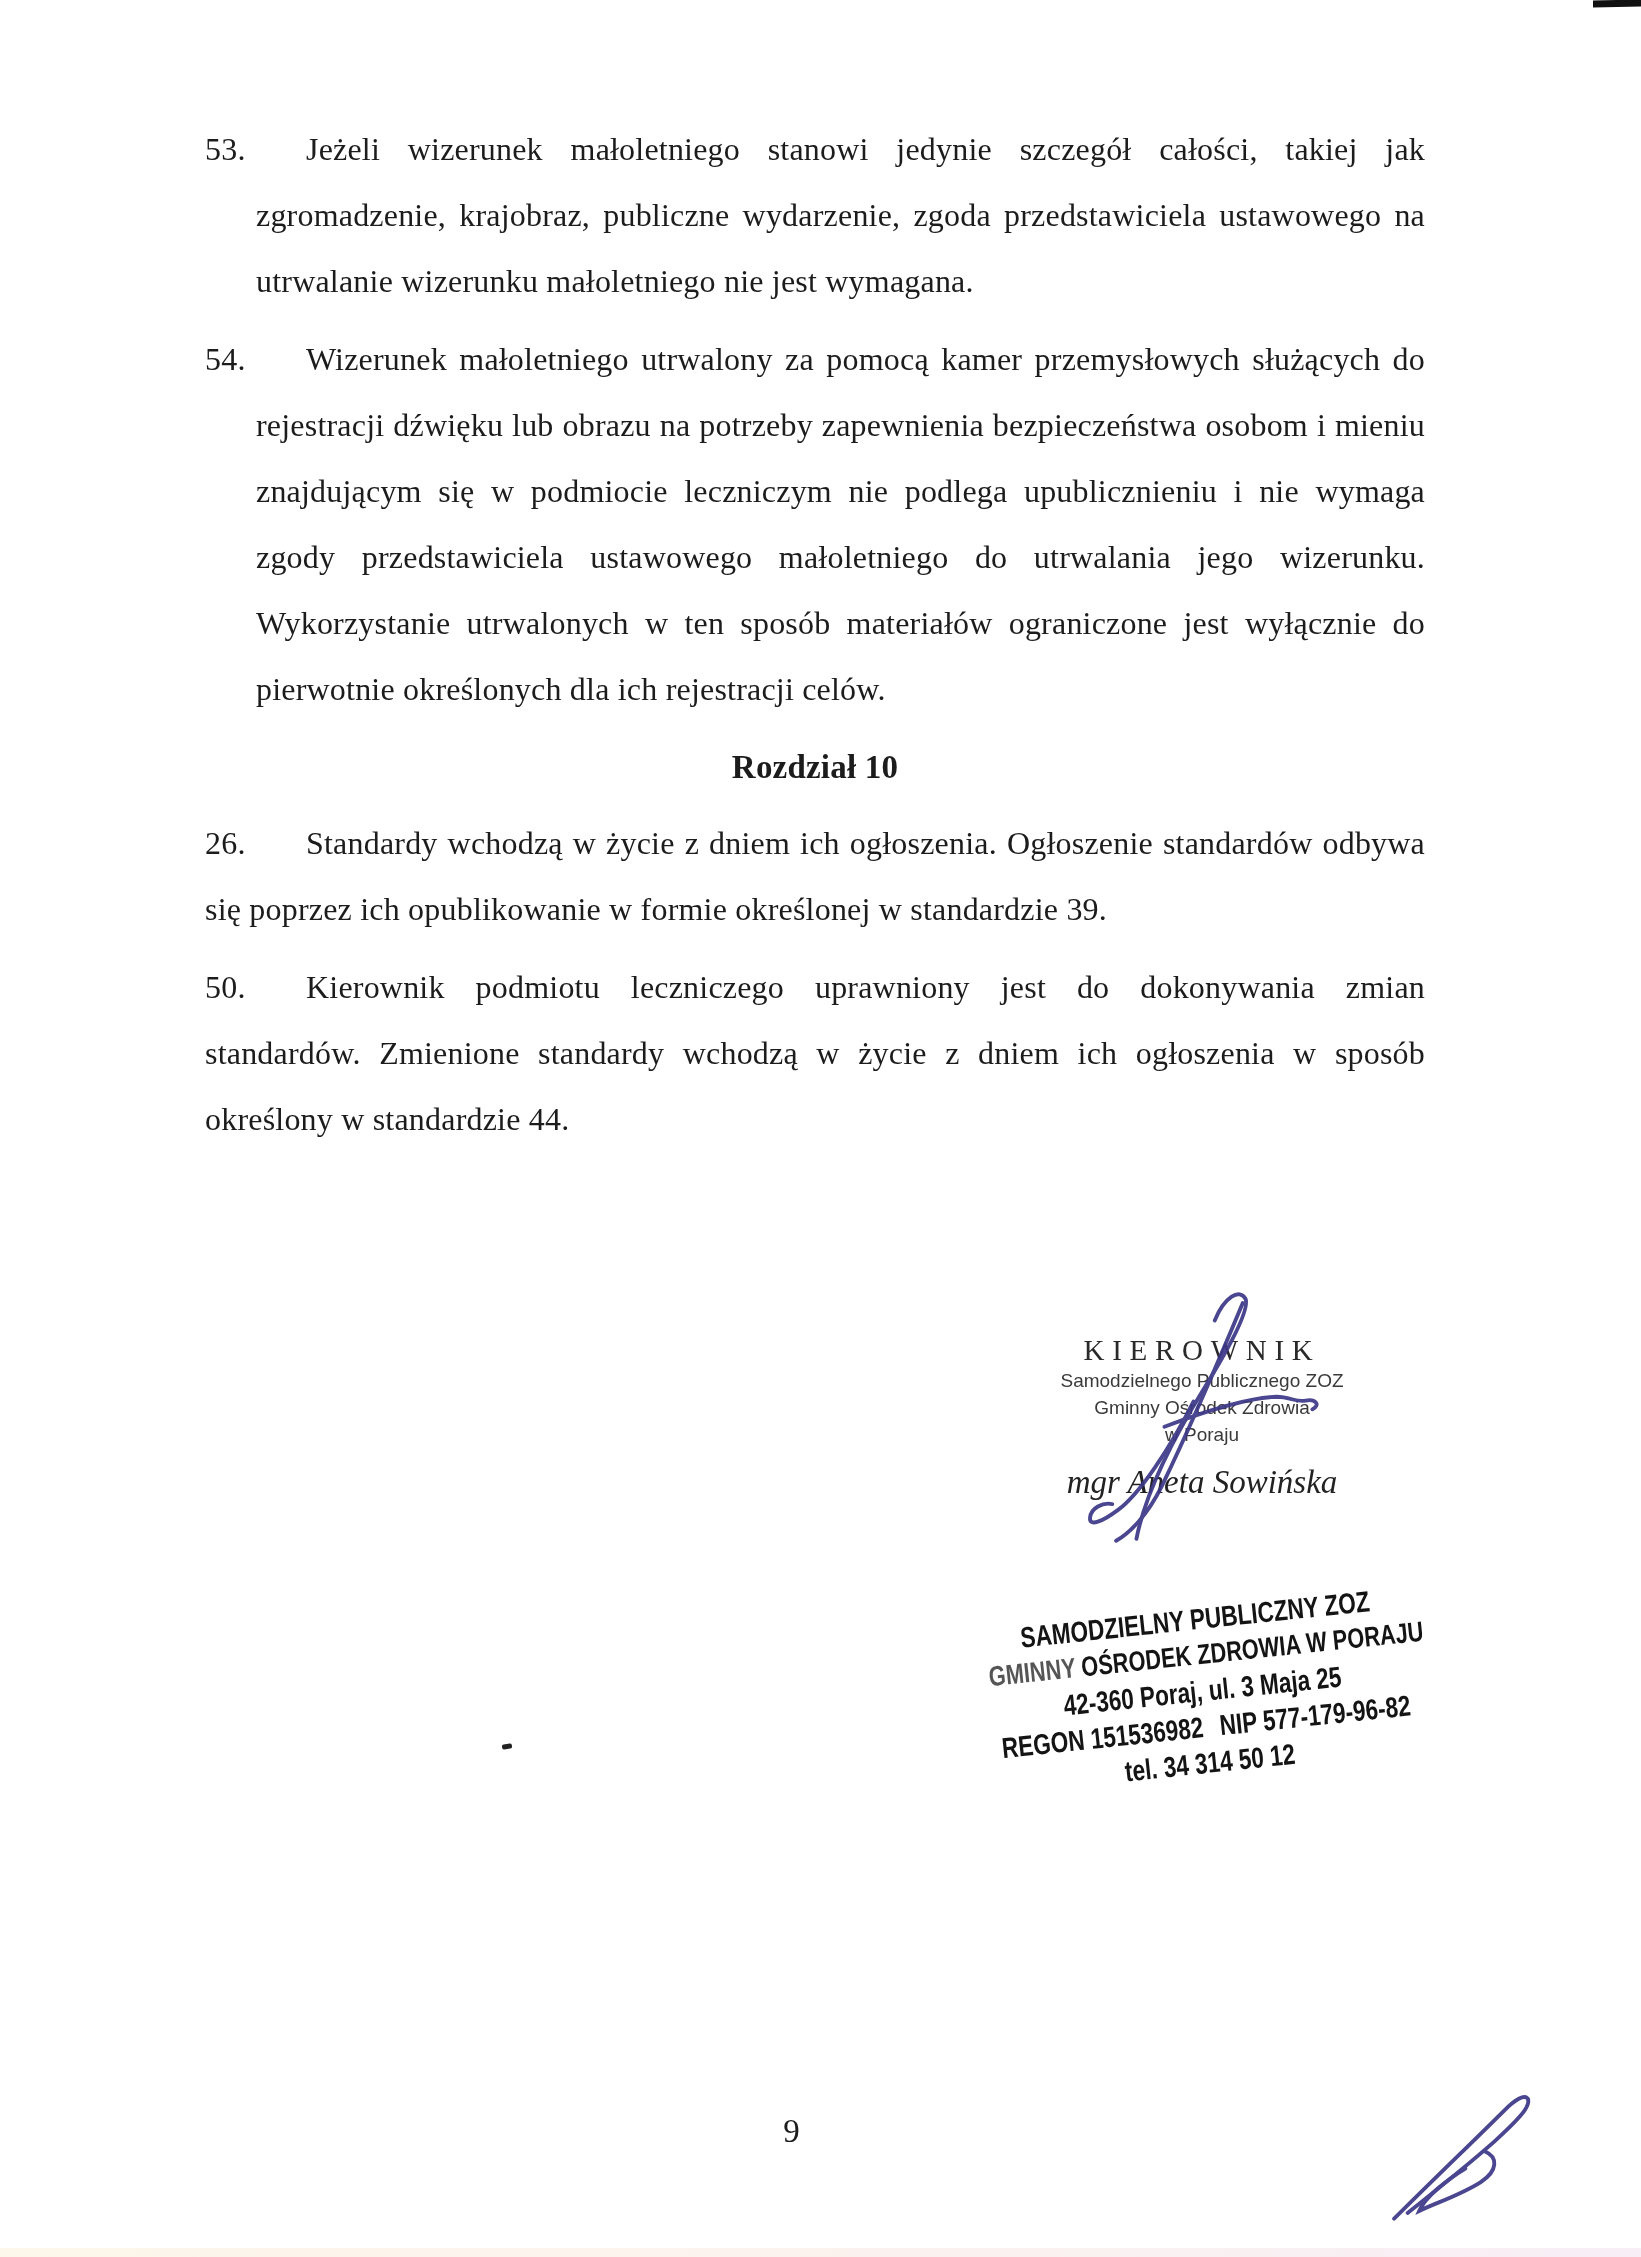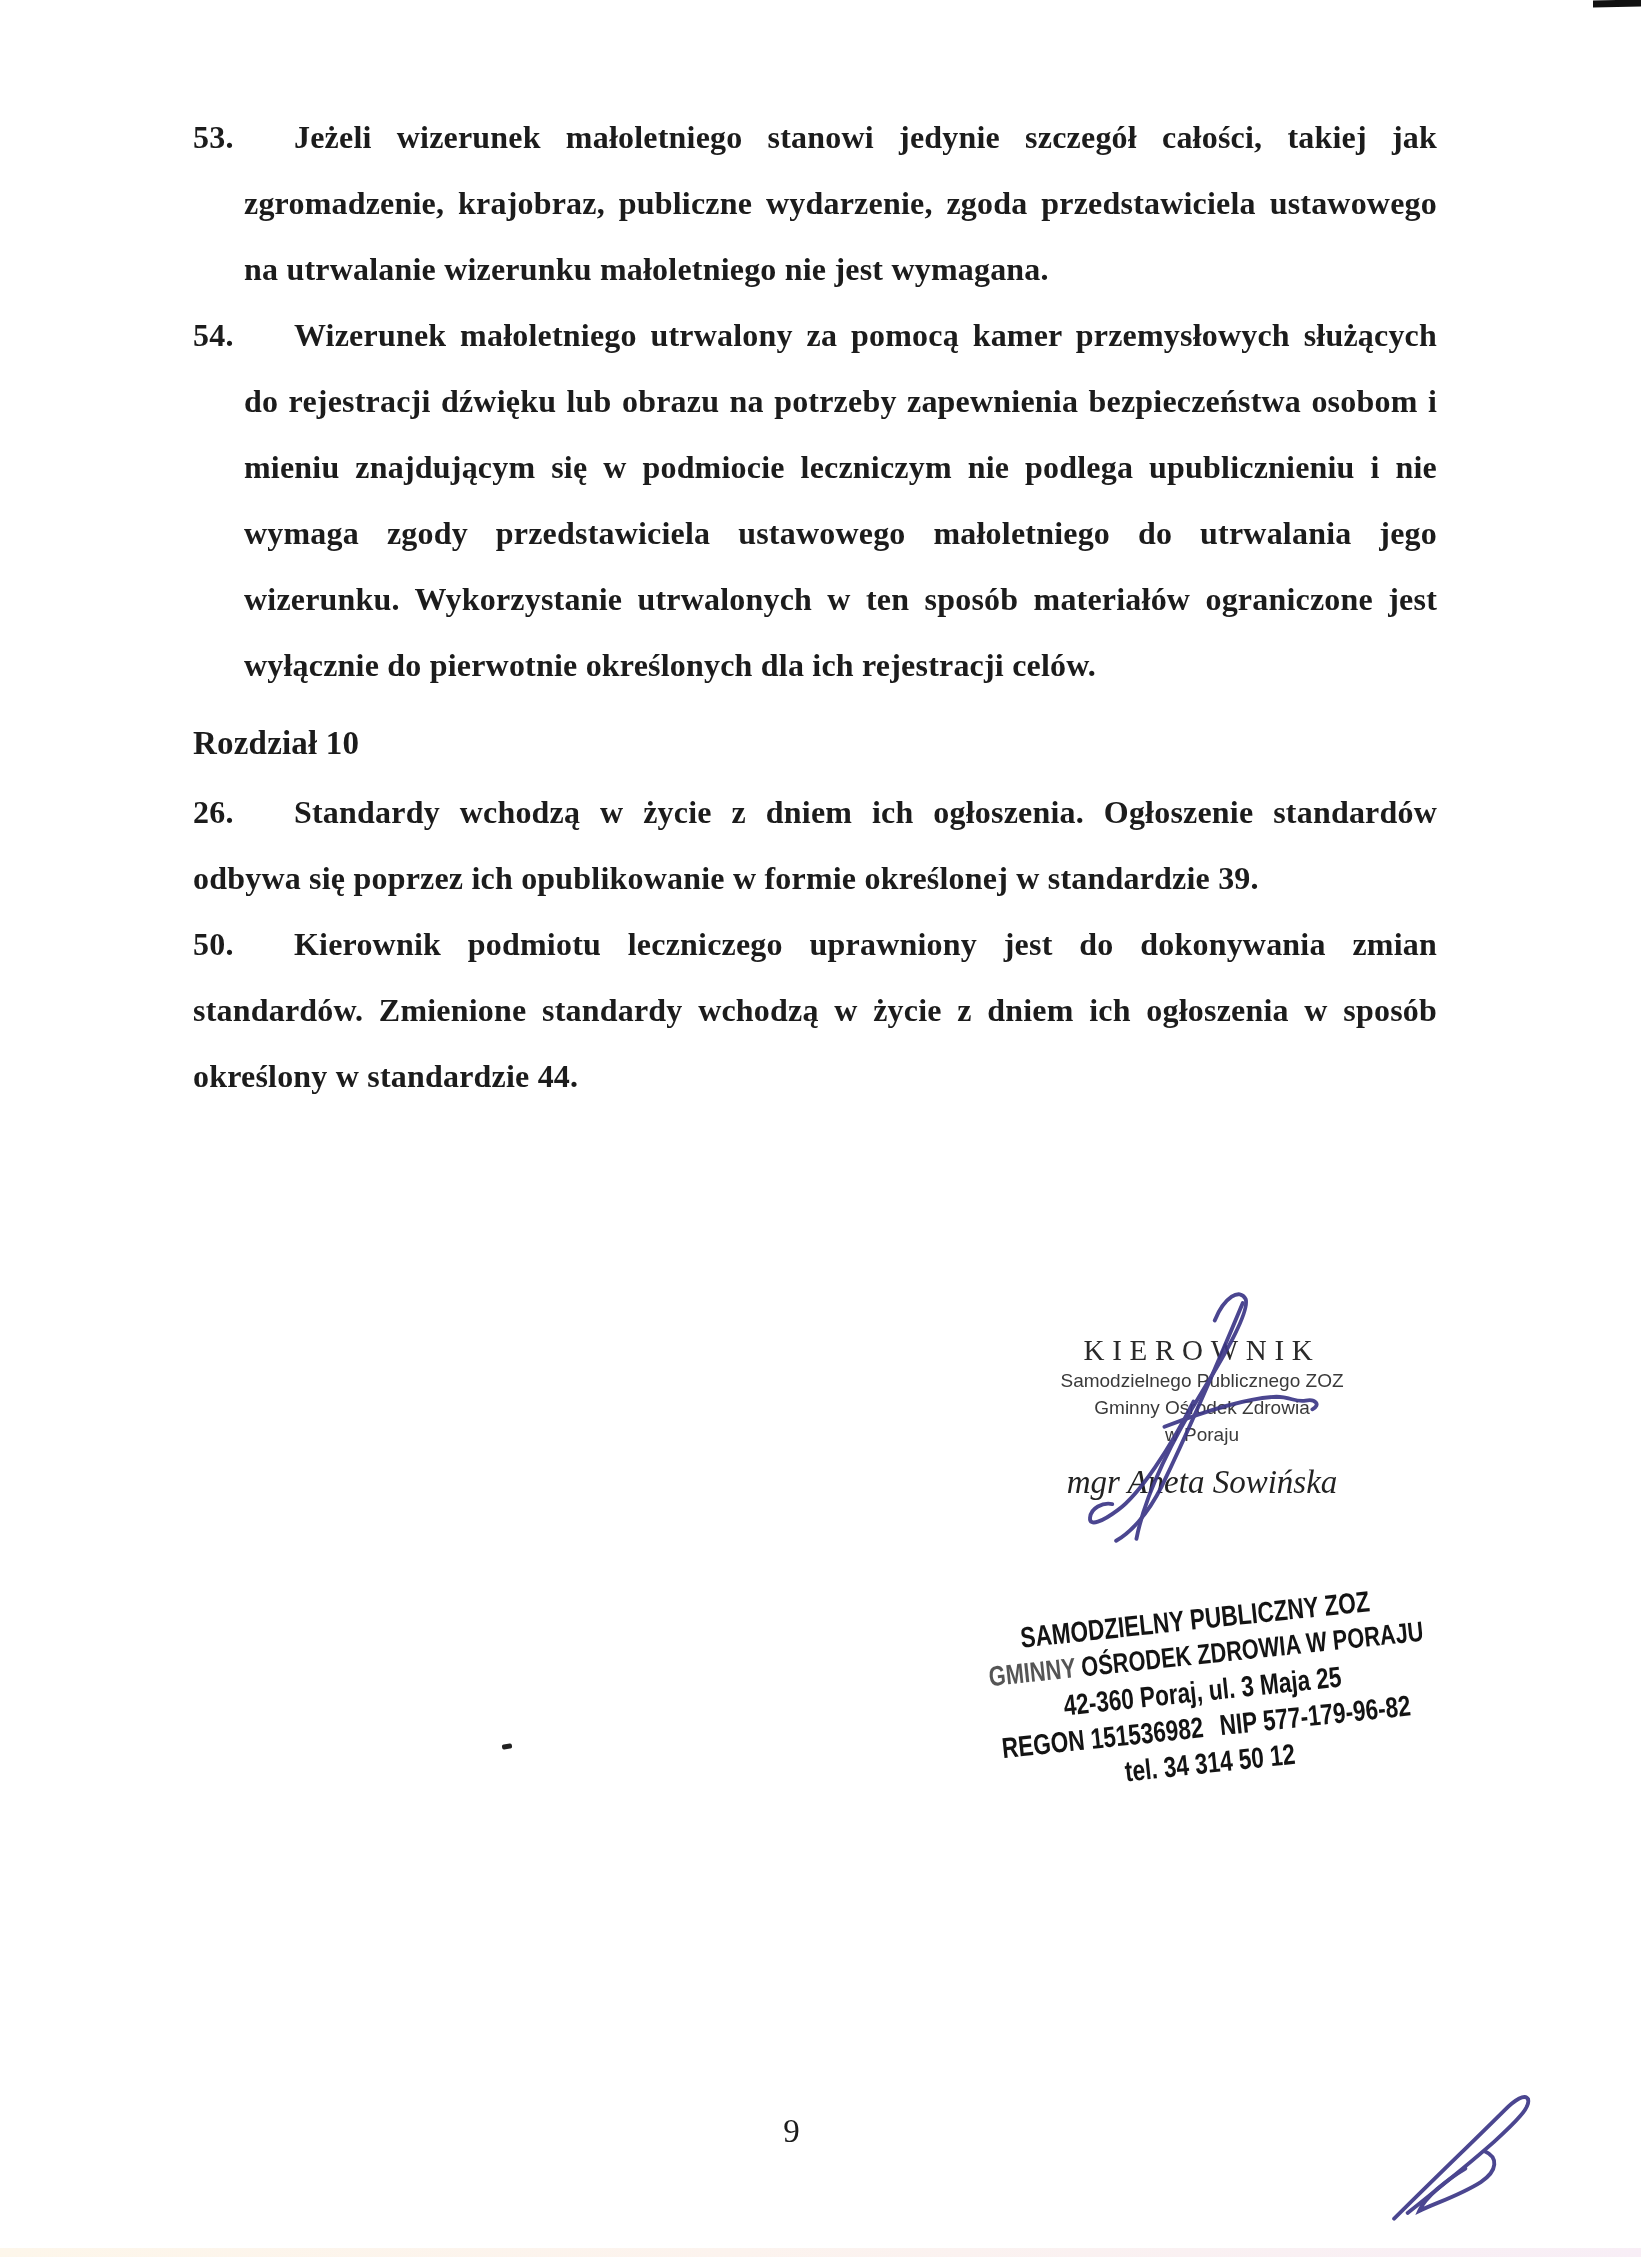--- a/index.html
+++ b/index.html
@@ -40,35 +40,34 @@
   .content {
     position: absolute;
     left: 193px; top: 104px;
     width: 1244px;
     font-size: 32px;
     line-height: 66px;
     letter-spacing: 0.2px;
   }
   .para {
     text-align: justify;
-    margin: 0;
-    font-weight: bold;
+    margin: 12px;
   }
   .para .num {
     display: inline-block;
     width: 101px;
     text-indent: 0;
   }
   .para.hang {
     padding-left: 51px;
     text-indent: -51px;
   }
   .headings { margin-top: 13.5px; margin-bottom: 5.8px; }
   .heading {
-    text-align: left;
+    text-align: center;
     font-weight: bold;
     font-size: 33px;
     line-height: 62px;
   }
 
   
   .sig-block {
     position: absolute;
     left: 1004px; top: 1334px;
     width: 396px;

